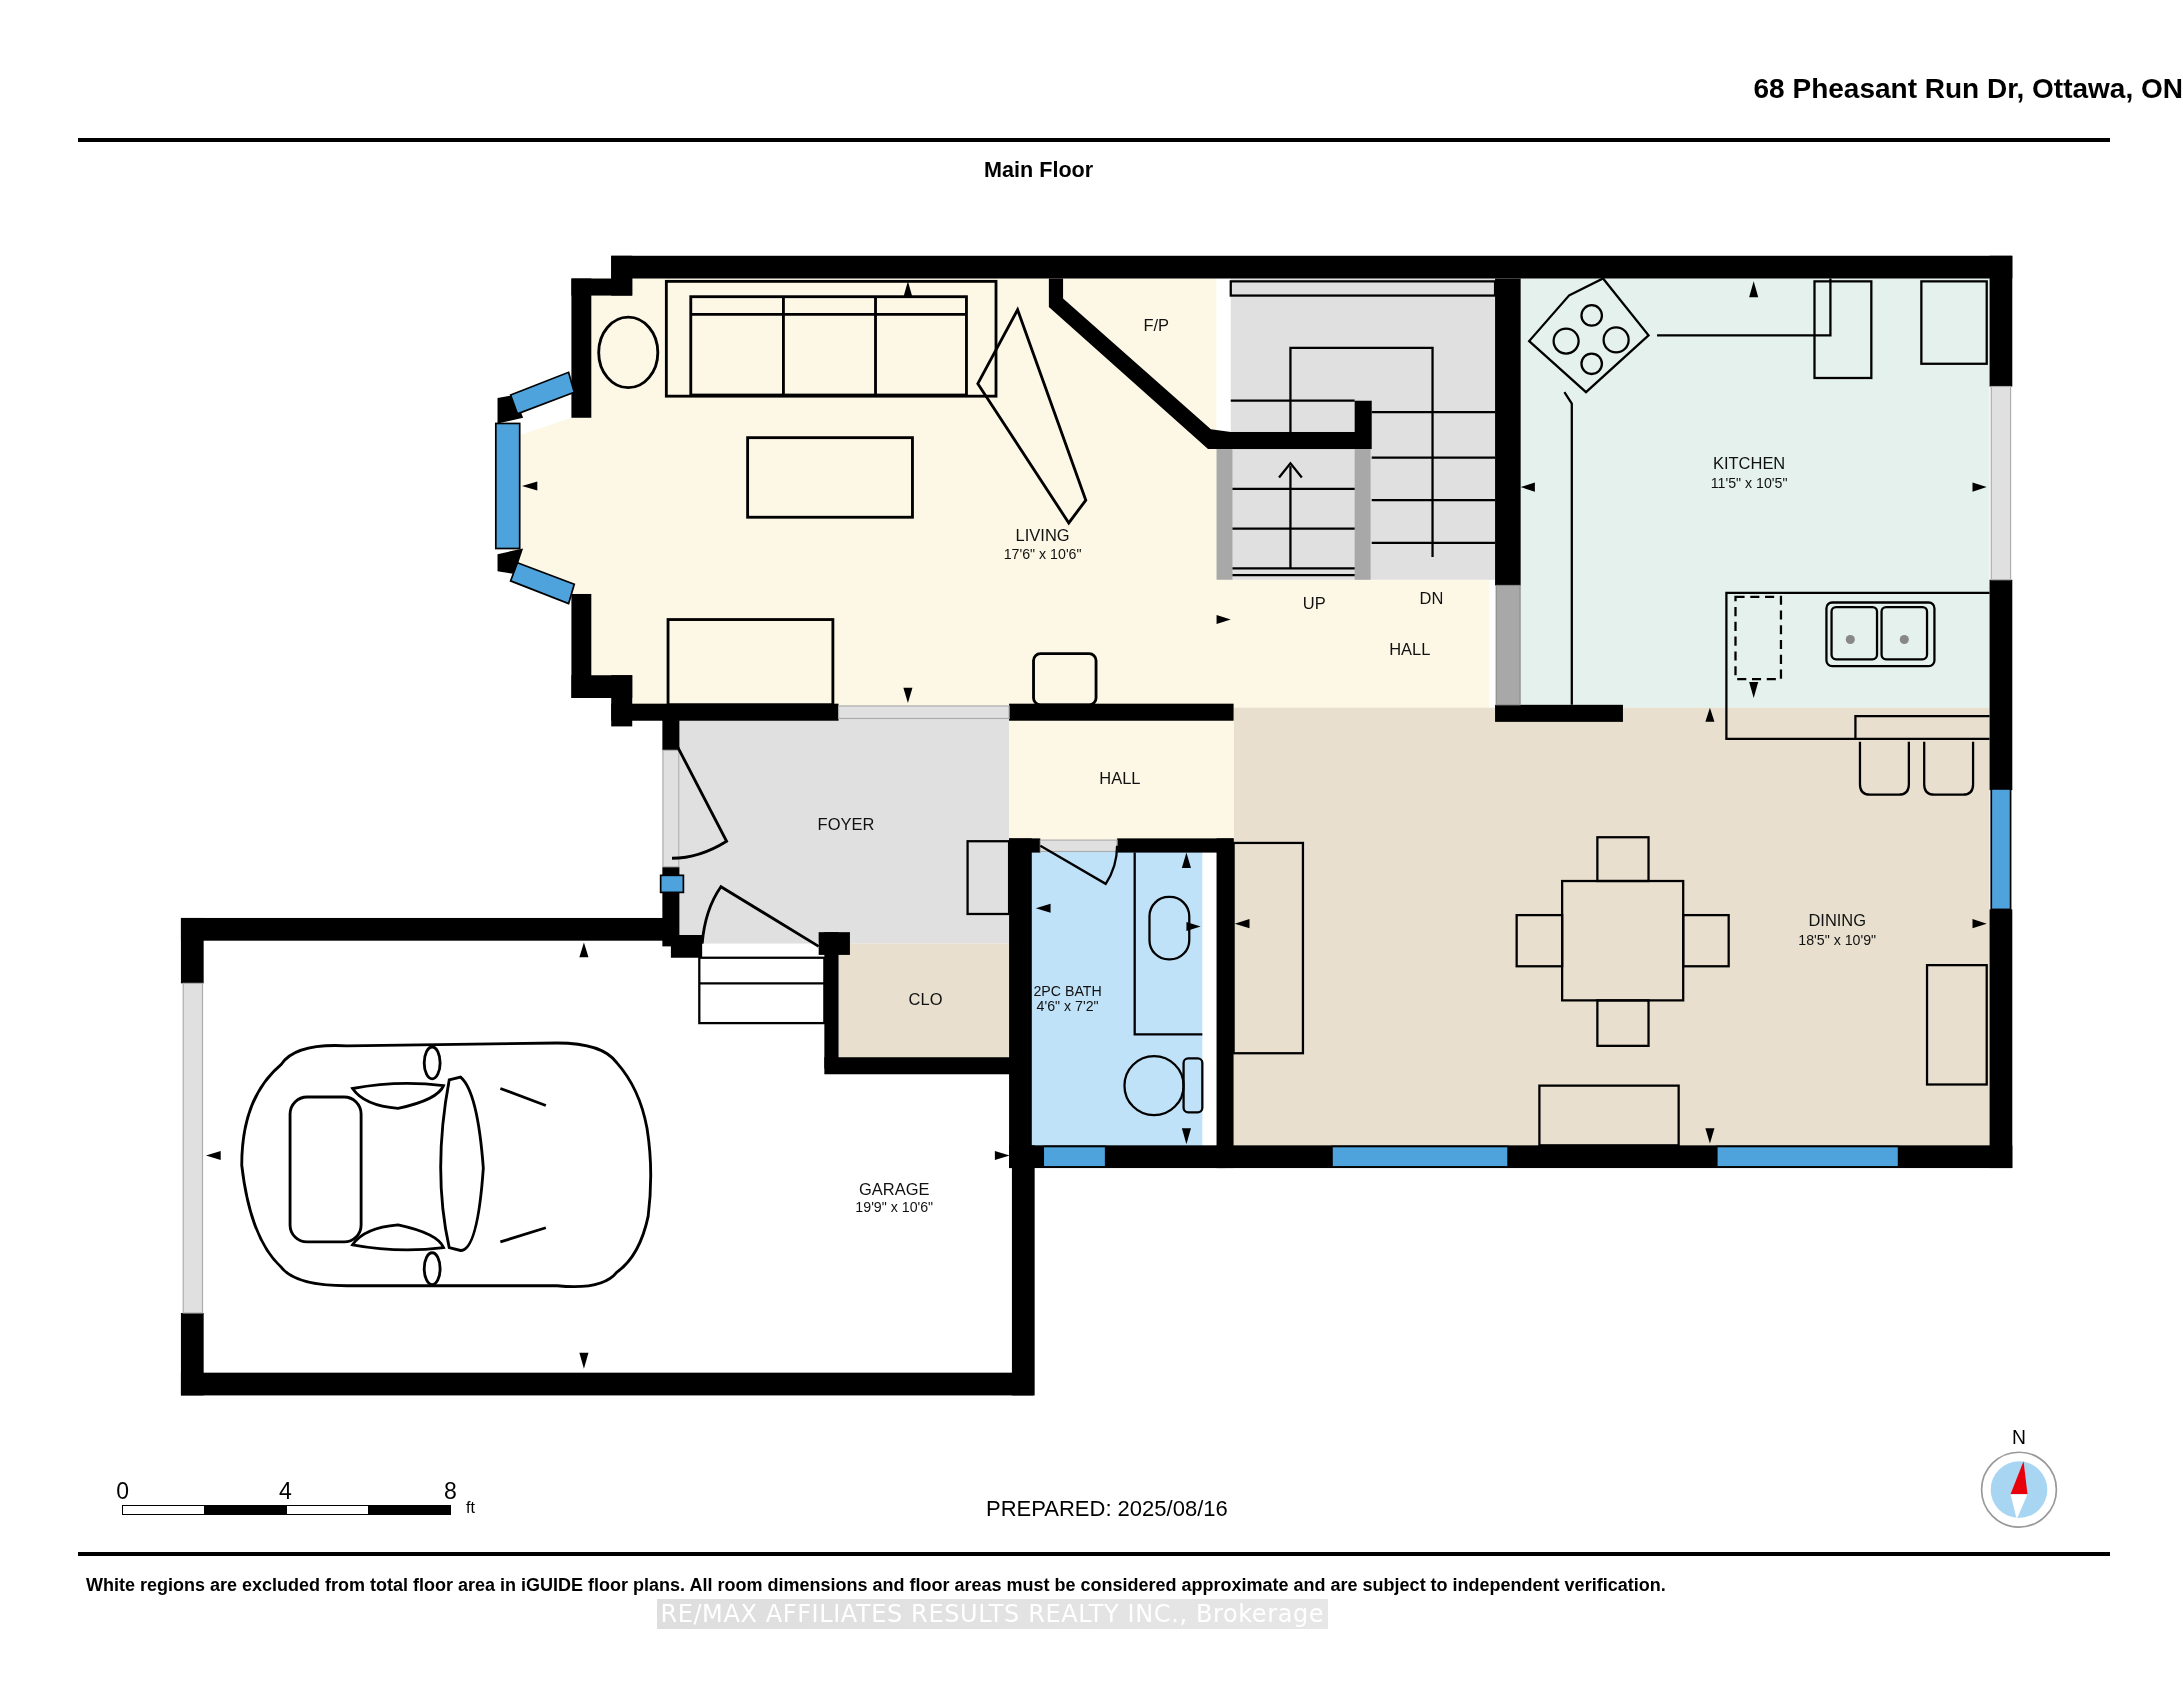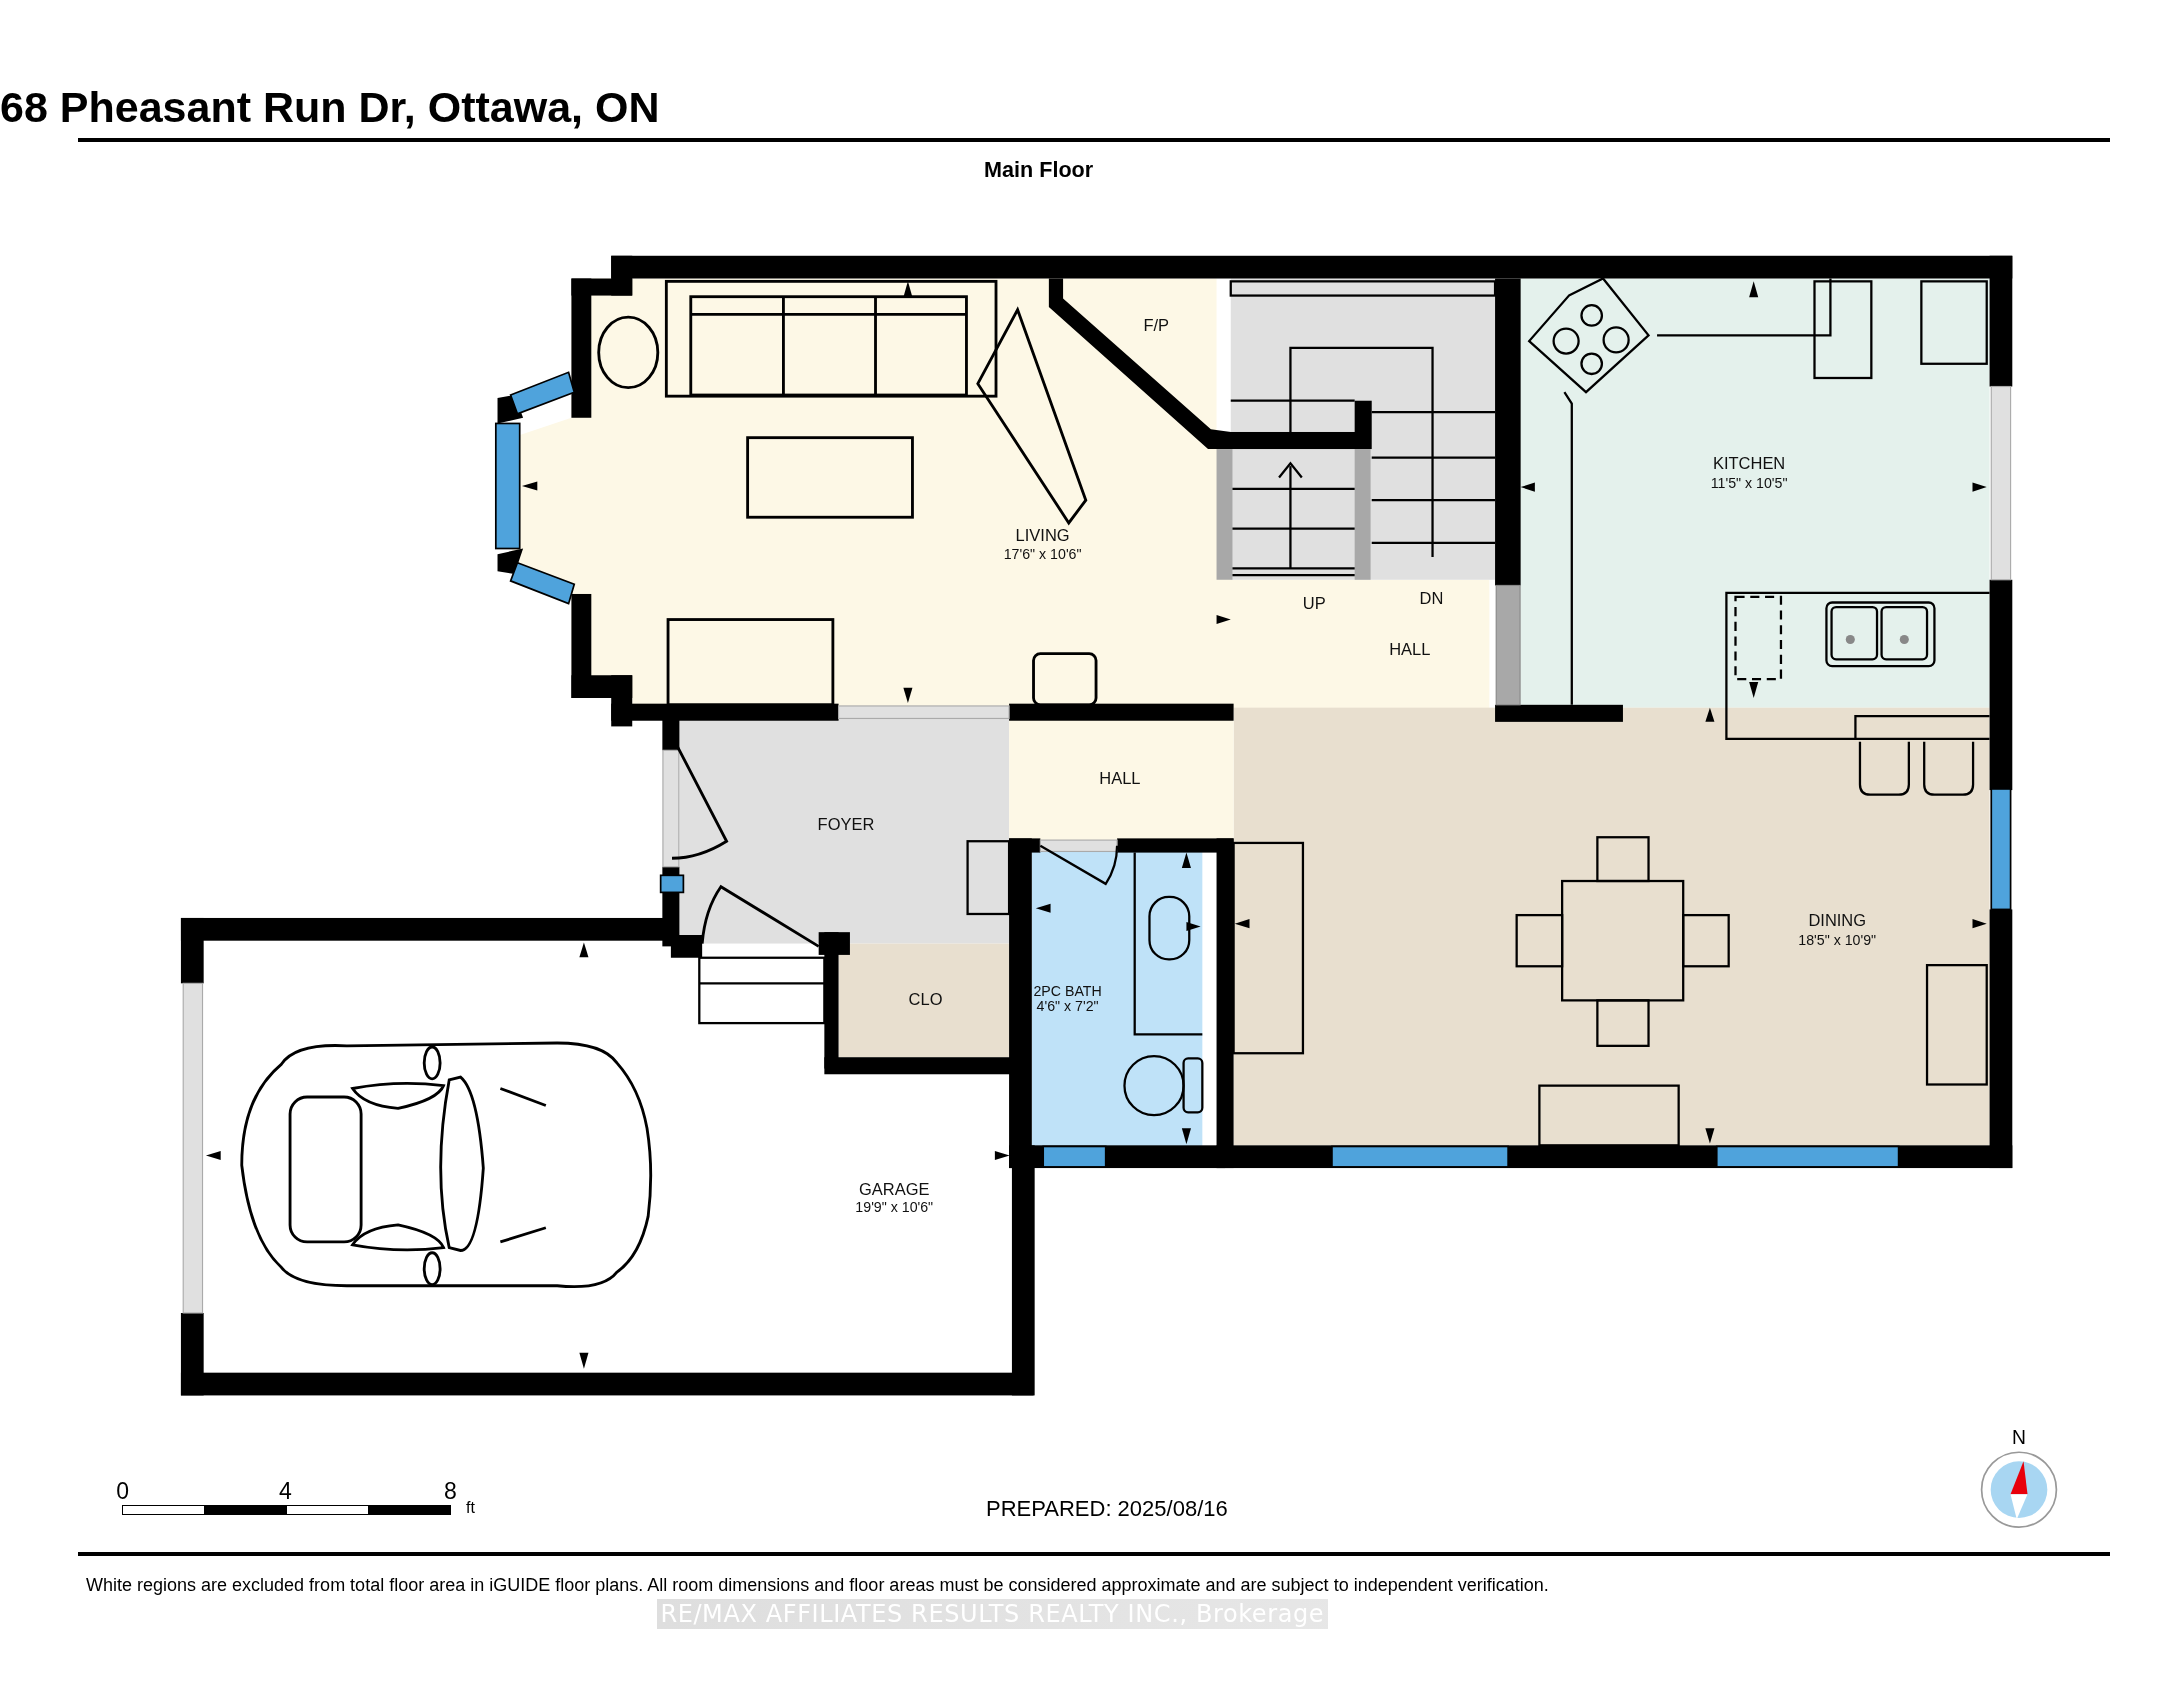--- a/index.html
+++ b/index.html
@@ -1,35 +1,35 @@
 <!DOCTYPE html>
 <html style="font-size:9px"><head>
 <meta charset="utf-8">
 <style>
   html, body { margin: 0; padding: 0; background: #ffffff; }
   body { width: 2183px; height: 1687px; position: relative; overflow: hidden;
          font-family: "Liberation Sans", sans-serif; color: #000; }
-  .title { position: absolute; left: 0; width: 2183px; top: 73px; text-align: left;
-           font-size: 43px; font-weight: bold; letter-spacing: 0px; margin-top: 10px; }
+  .title { position: absolute; left: 0; width: 2183px; top: 73px; text-align: right;
+           font-size: 28px; font-weight: bold; letter-spacing: 0px; }
   .rule { position: absolute; left: 78px; width: 2032px; height: 4px; background: #000; }
   .rule.top { top: 138px; }
   .rule.bottom { top: 1552px; }
   .subtitle { position: absolute; left: 984px; width: 114px; top: 157px; 
               font-size: 21.6px; font-weight: bold; }
   svg.plan { position: absolute; left: 0; top: 0; }
   .room-label { font-family: "Liberation Sans", sans-serif; font-size: 29px; text-anchor: middle; fill: #111; }
   .room-dim { font-family: "Liberation Sans", sans-serif; font-size: 25px; text-anchor: middle; fill: #111; }
   .scale { position: absolute; left: 122px; top: 1478px; width: 398px; height: 63px; }
   .scale .tick { position: absolute; top: 0; font-size: 23px; }
   .scale .bar { position: absolute; top: 27px; height: 10.2px; border: 1.1px solid #000; box-sizing: border-box; }
   .scale .unit { position: absolute; left: 344px; top: 20.5px; font-size: 16px; }
   .prepared { position: absolute; left: 986px; top: 1496px; font-size: 22px; }
   .compass { position: absolute; left: 1979px; top: 1427px; width: 80px; height: 108px; }
   .compass .n { position: absolute; left: 0; width: 80px; top: 0; text-align: center; font-size: 19.3px; }
-  .disclaimer { position: absolute; left: 86px; top: 1575px; font-size: 18px; }
+  .disclaimer { position: absolute; left: 86px; top: 1575px; font-size: 18px; font-weight: bold; }
   .watermark { position: absolute; left: 657px; top: 1599px; padding: 1.1px 3.4px; font-size: 24px;
                color: #ffffff; background: linear-gradient(90deg, rgba(200,200,200,0.6), rgba(220,220,220,0.7));
                font-family: "DejaVu Sans", sans-serif; letter-spacing: 0.6px; }
 </style>
 </head>
 <body>
 
 <div class="title">68 Pheasant Run Dr, Ottawa, ON</div>
 <div class="rule top"></div>
 <div class="subtitle">Main Floor</div>

